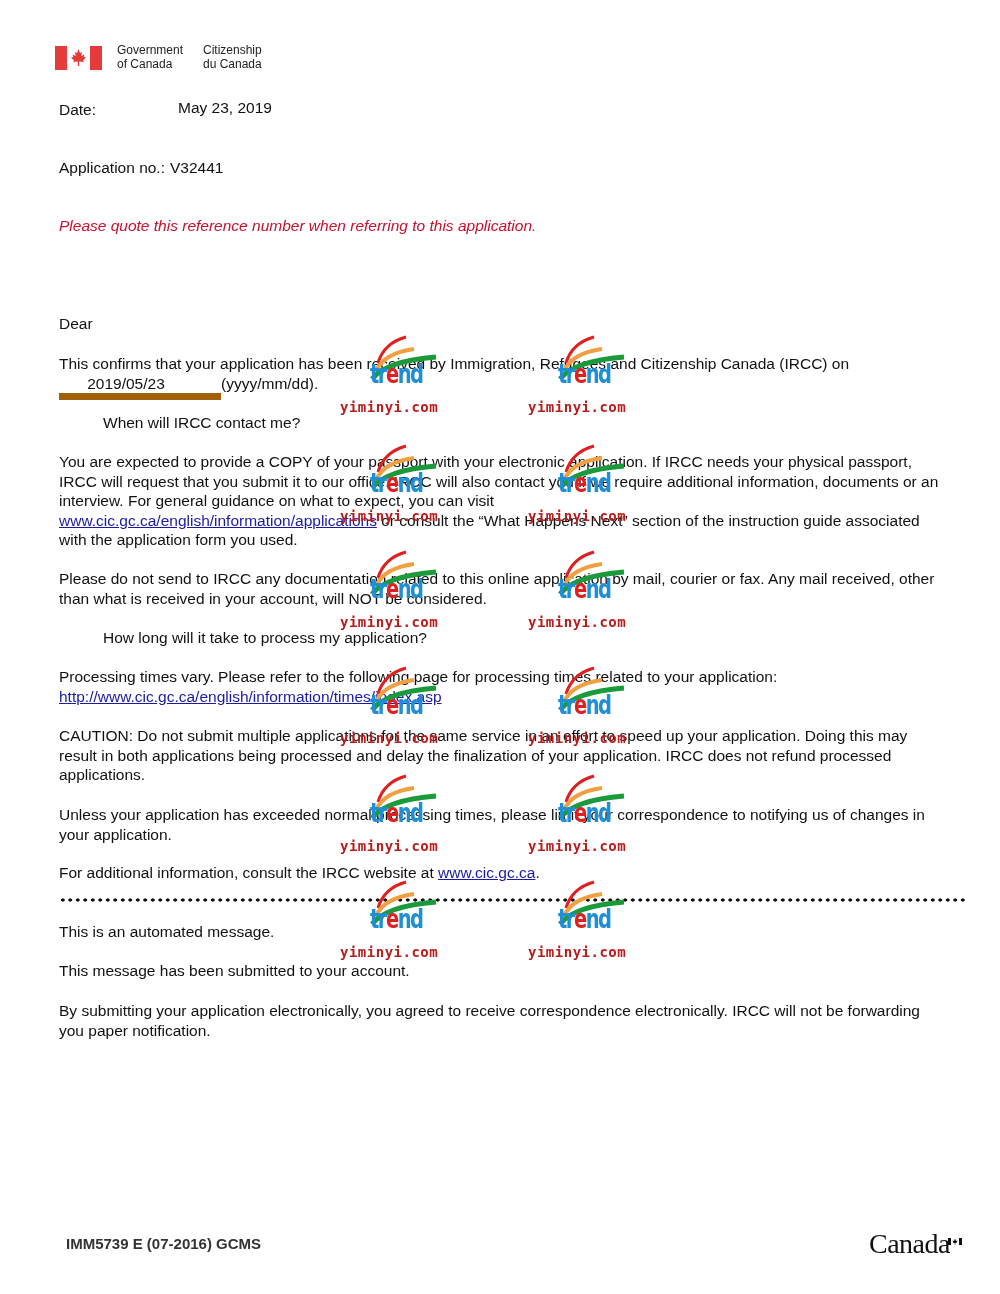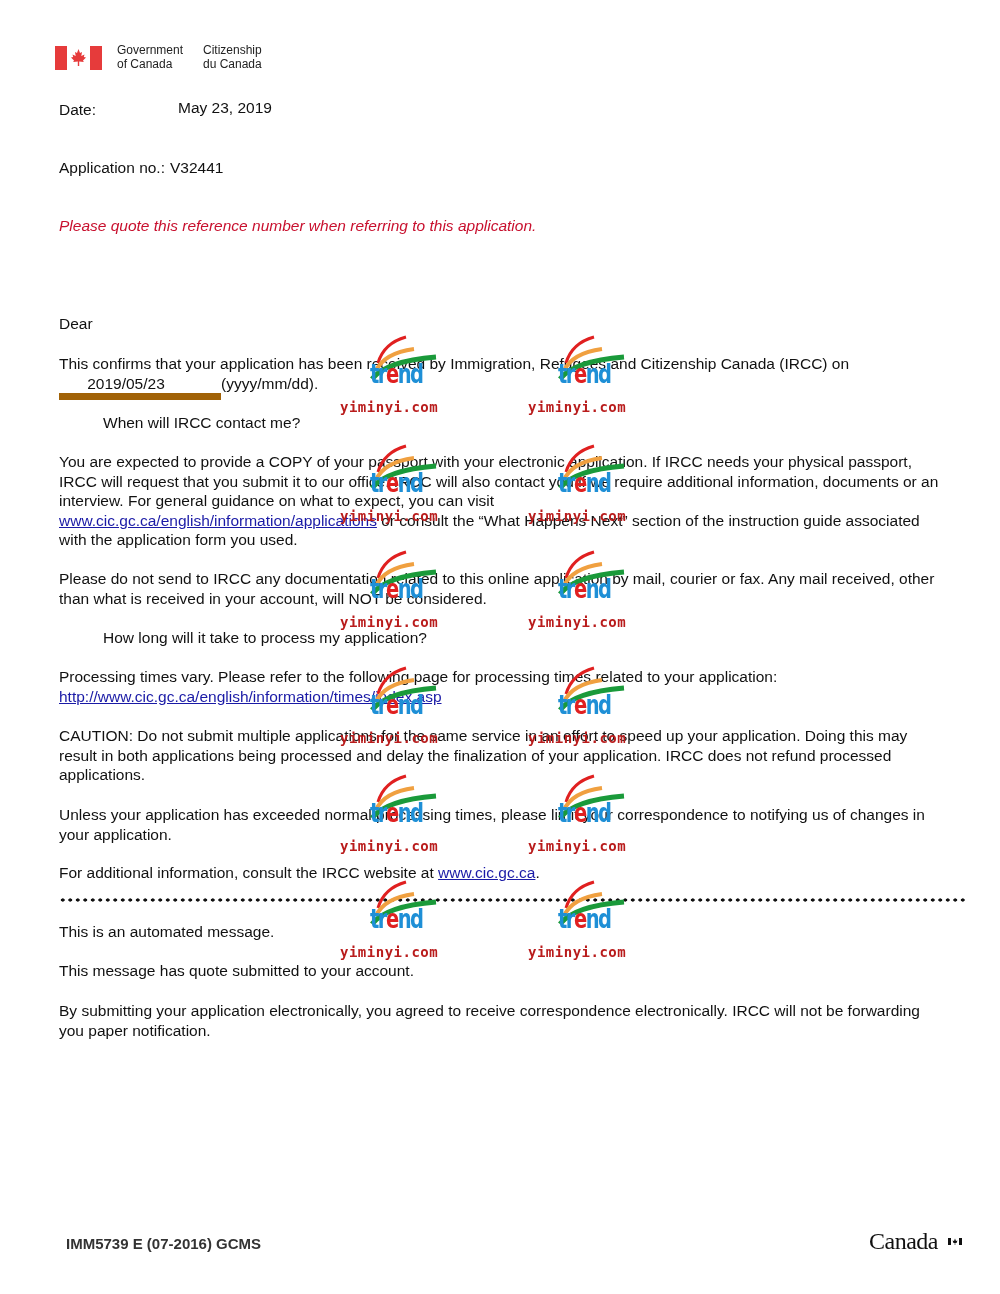--- a/index.html
+++ b/index.html
@@ -25,21 +25,21 @@
     .para { left: 59px; width: 890px; }
     .heading { left: 59px; font-weight: normal; margin-left: 44px; }
     .date-blank { display: inline-block; width: 162px; border-bottom: 7px solid #a16207; text-align: center; padding-left: 0; box-sizing: border-box; }
     .date-blank span { padding-right: 28px; }
 
     .divider { left: 59px; top: 898px; width: 906px; height: 4px;
       background-image: radial-gradient(circle, #111 1.5px, transparent 1.7px);
       background-size: 7.5px 4px; background-repeat: repeat-x; }
 
     .footer-code { left: 66px; top: 1235px; font-size: 15px; color: #333; font-weight: bold; }
-    .canada-word { left: 869px; top: 1228px; font-family: "Liberation Serif", serif; font-size: 24px; color: #111; letter-spacing: -0.5px; }
+    .canada-word { left: 869px; top: 1228px; font-family: "Liberation Serif", serif; font-size: 28px; color: #111; letter-spacing: -0.5px; }
     .canada-flag { left: 948px; top: 1231px; width: 14px; height: 7px; }
 
     
     .wm { width: 140px; height: 82px; pointer-events: none; }
     .wm svg { position: absolute; left: 30px; top: 0; }
     .wm .wm-trend { position: absolute; left: 30px; top: 26px; width: 70px; text-align: center;
       font-family: "DejaVu Sans", sans-serif; font-weight: bold; font-size: 26px; letter-spacing: -2px;
       color: #1e8fd6; transform: scaleX(0.75); transform-origin: left; }
     .wm .wm-trend .e { color: #e02020; }
     .wm .wm-url { position: absolute; left: 0; top: 56px; font-family: "DejaVu Sans Mono", monospace;
@@ -98,21 +98,21 @@
 
 <div class="abs txt para" style="top:805px;">Unless your application has exceeded normal processing times, please limit your correspondence to notifying us of changes in your application.</div>
 
 <div class="abs txt para" style="top:863px;">
   <span>For additional information, consult the IRCC website at </span><a class="link">www.cic.gc.ca</a><span>.</span>
 </div>
 
 <div class="abs divider"></div>
 
 <div class="abs txt para" style="top:922px;">This is an automated message.</div>
-<div class="abs txt para" style="top:961px;">This message has quote submitted to your account.</div>
+<div class="abs txt para" style="top:961px;">This message has been submitted to your account.</div>
 <div class="abs txt para" style="top:1001px;">By submitting your application electronically, you agreed to receive correspondence electronically. IRCC will not be forwarding you paper notification.</div>
 
 <div class="abs footer-code">IMM5739 E (07-2016) GCMS</div>
 <div class="abs canada-word">Canada</div>
 <div class="abs canada-flag">
   <svg width="14" height="7" viewBox="0 0 14 7">
     <rect x="0" y="0" width="3" height="7" fill="#111"></rect>
     <rect x="11" y="0" width="3" height="7" fill="#111"></rect>
     <path d="M7 0.5 L8 3 L9.5 2.5 L8.5 5 L7.3 5 L7.3 7 L6.7 7 L6.7 5 L5.5 5 L4.5 2.5 L6 3 Z" fill="#111"></path>
   </svg>

